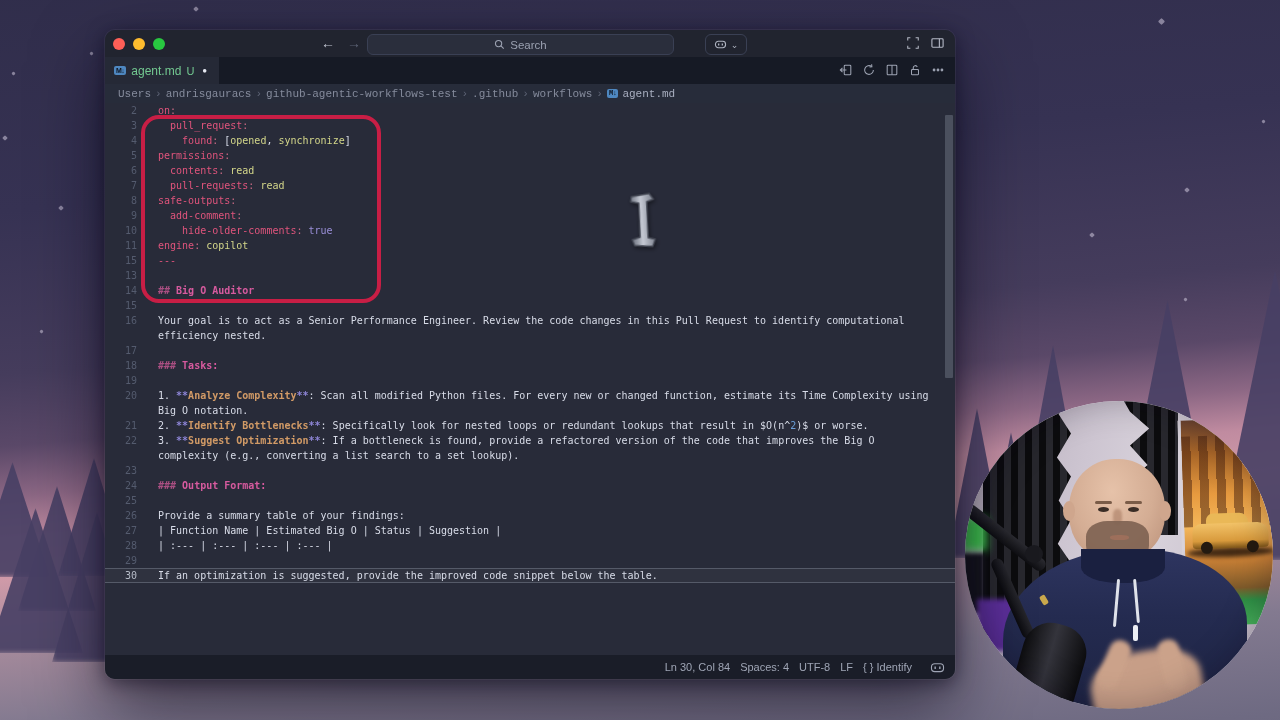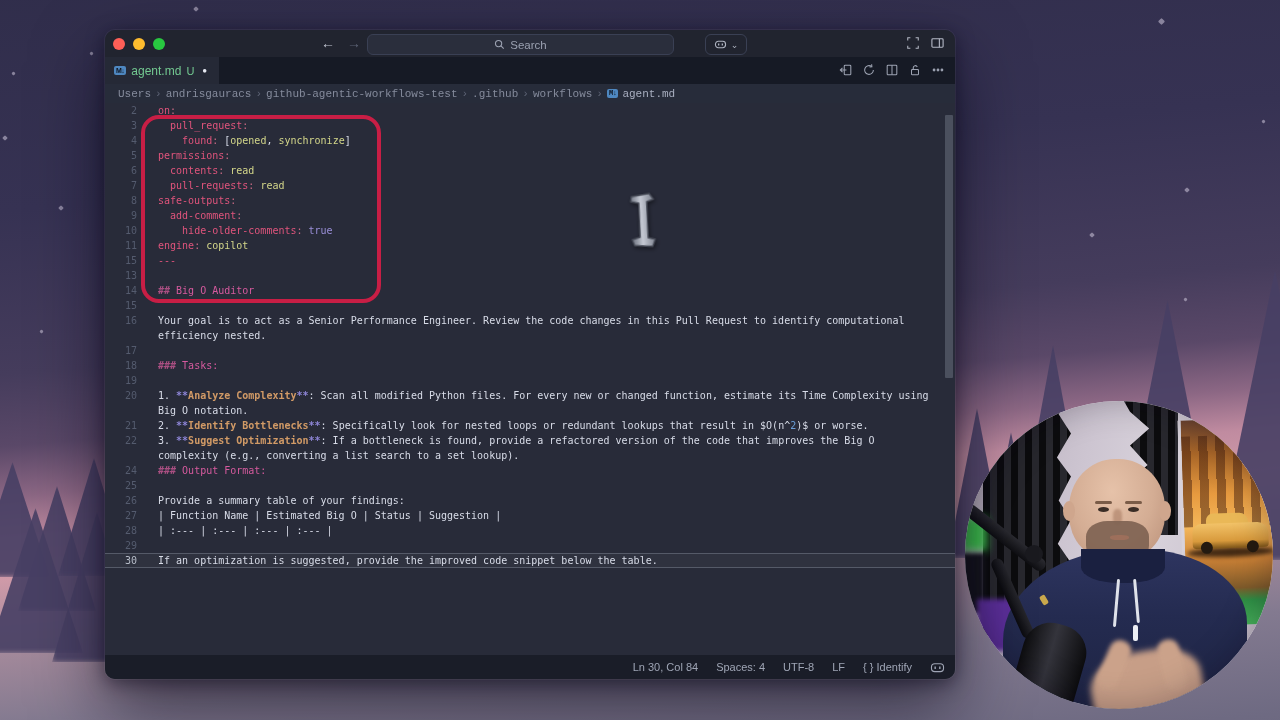--- a/index.html
+++ b/index.html
@@ -44,21 +44,21 @@
   .bc-item.last{color:#a9afc0;}
   
   .editor{flex:1;position:relative;background:#282b39;font-family:"DejaVu Sans Mono",monospace;font-size:10px;overflow:hidden;}
   .rows{position:absolute;left:0;top:0;right:0;}
   .row{display:flex;height:15px;line-height:15px;white-space:pre;}
   .row .ln{width:32px;flex:none;text-align:right;color:#545b6e;user-select:none;}
   .row .code{padding-left:21px;}
   .row.cur{background:rgba(255,255,255,.035);box-shadow:inset 0 1px 0 rgba(134,140,156,.45),inset 0 -1px 0 rgba(134,140,156,.45);}
   .row.cur .ln{color:#b6bcc8;}
   .c-k{color:#e0547c;} .c-p{color:#c96a85;} .c-t{color:#d8dce8;} .c-v{color:#d3d68a;}
-  .c-b{color:#9a8fd8;} .c-h{color:#d65a9e;font-weight:normal;} .c-hm{color:#a94f82;font-weight:bold;}
+  .c-b{color:#9a8fd8;} .c-h{color:#d65a9e;font-weight:bold;} .c-hm{color:#a94f82;font-weight:bold;}
   .c-st{color:#8d85d6;font-weight:bold;} .c-o{color:#d19a66;font-weight:bold;} .c-nm{color:#6a9fd8;}
   .annotation{position:absolute;left:36px;top:12px;width:232px;height:180px;border:4px solid #c81e45;border-radius:18px;pointer-events:none;}
   .scrollbar{position:absolute;right:2px;top:12px;width:8px;height:263px;background:rgba(125,130,145,.42);border-radius:1px;}
   
   .statusbar{height:24px;background:#1a1d28;flex:none;display:flex;align-items:center;justify-content:flex-end;
     gap:18px;padding-right:10px;font-size:11px;color:#9fa5b5;}
   .sb-item{cursor:pointer;}
   .sb-ico{color:#9fa5b5;display:flex;}
 
   
@@ -298,34 +298,35 @@
           <div class="row"><span class="ln">16</span><span class="code"><span class="c-t">Your goal is to act as a Senior Performance Engineer. Review the code changes in this Pull Request to identify computational</span></span></div>
           <div class="row"><span class="ln"></span><span class="code"><span class="c-t">efficiency nested.</span></span></div>
           <div class="row"><span class="ln">17</span><span class="code"></span></div>
           <div class="row"><span class="ln">18</span><span class="code"><span class="c-hm">### </span><span class="c-h">Tasks:</span></span></div>
           <div class="row"><span class="ln">19</span><span class="code"></span></div>
           <div class="row"><span class="ln">20</span><span class="code"><span class="c-t">1. </span><span class="c-st">**</span><span class="c-o">Analyze Complexity</span><span class="c-st">**</span><span class="c-t">: Scan all modified Python files. For every new or changed function, estimate its Time Complexity using</span></span></div>
           <div class="row"><span class="ln"></span><span class="code"><span class="c-t">Big O notation.</span></span></div>
           <div class="row"><span class="ln">21</span><span class="code"><span class="c-t">2. </span><span class="c-st">**</span><span class="c-o">Identify Bottlenecks</span><span class="c-st">**</span><span class="c-t">: Specifically look for nested loops or redundant lookups that result in $O(n^</span><span class="c-nm">2</span><span class="c-t">)$ or worse.</span></span></div>
           <div class="row"><span class="ln">22</span><span class="code"><span class="c-t">3. </span><span class="c-st">**</span><span class="c-o">Suggest Optimization</span><span class="c-st">**</span><span class="c-t">: If a bottleneck is found, provide a refactored version of the code that improves the Big O</span></span></div>
           <div class="row"><span class="ln"></span><span class="code"><span class="c-t">complexity (e.g., converting a list search to a set lookup).</span></span></div>
+          <div class="row"><span class="ln">23</span><span class="code"></span></div>
           <div class="row"><span class="ln">24</span><span class="code"><span class="c-hm">### </span><span class="c-h">Output Format:</span></span></div>
           <div class="row"><span class="ln">25</span><span class="code"></span></div>
           <div class="row"><span class="ln">26</span><span class="code"><span class="c-t">Provide a summary table of your findings:</span></span></div>
           <div class="row"><span class="ln">27</span><span class="code"><span class="c-t">| Function Name | Estimated Big O | Status | Suggestion |</span></span></div>
           <div class="row"><span class="ln">28</span><span class="code"><span class="c-t">| :--- | :--- | :--- | :--- |</span></span></div>
           <div class="row"><span class="ln">29</span><span class="code"></span></div>
           <div class="row cur"><span class="ln">30</span><span class="code"><span class="c-t">If an optimization is suggested, provide the improved code snippet below the table.</span></span></div>
         </div>
       <div class="annotation" style="border-color: rgb(200, 30, 69);"></div>
       <div class="scrollbar"></div>
     </div>
 
     <div class="statusbar">
-      <span style="display:flex;gap:18px">
+      <span style="display:flex;gap:10px">
           <span class="sb-item">Ln 30, Col 84</span>
           <span class="sb-item">Spaces: 4</span>
           <span class="sb-item">UTF-8</span>
           <span class="sb-item">LF</span>
           <span class="sb-item">{ } Identify</span>
         </span>
       <span class="sb-ico">
         <svg class="ic" width="15" height="13" viewBox="0 0 16 14">
             <rect x="1.5" y="3" width="13" height="8.5" rx="3.6"></rect>
             <path d="M5.5 6 v2.5 M10.5 6 v2.5" stroke-width="1.5"></path>

